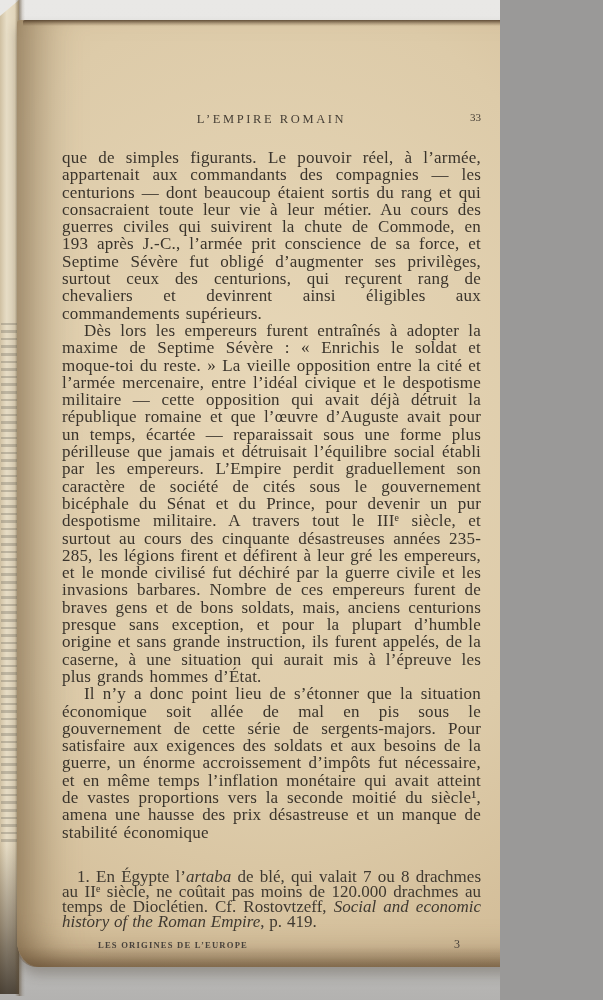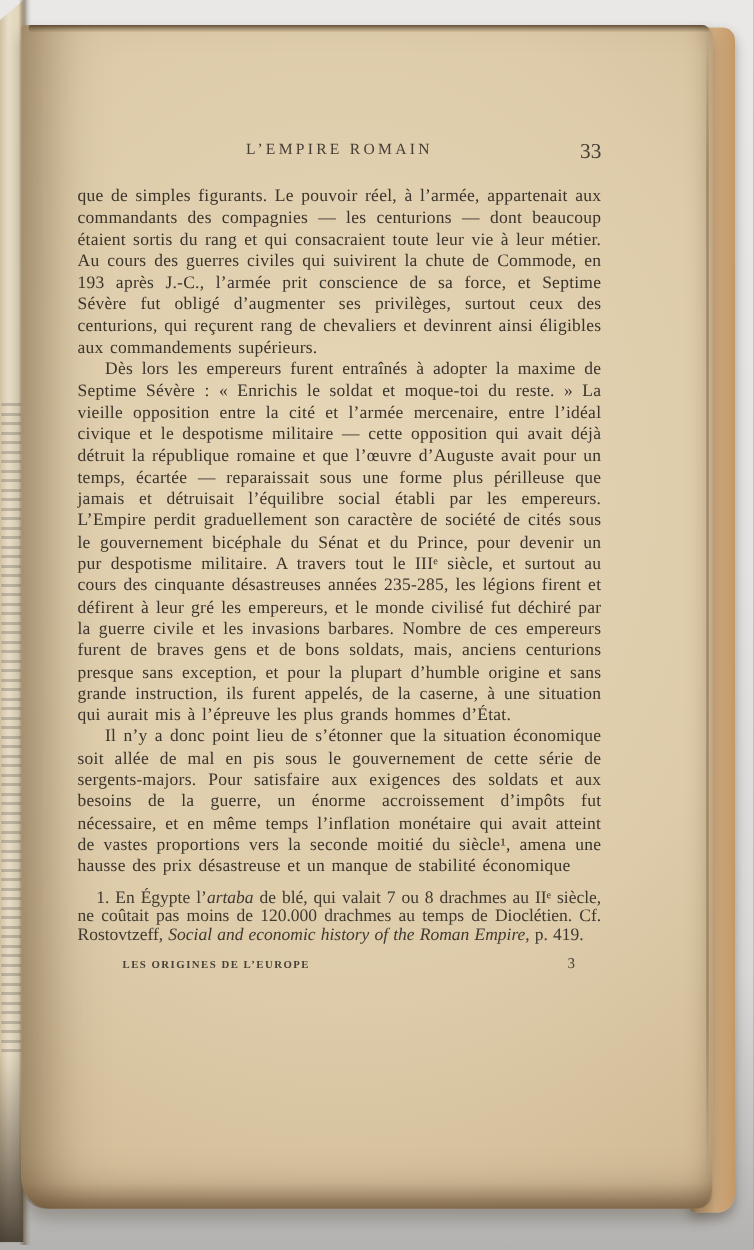--- a/index.html
+++ b/index.html
@@ -1,17 +1,17 @@
 <!DOCTYPE html>
 <html lang="fr"><head>
 <meta charset="utf-8">
 <style>
   html,body{margin:0;padding:0;background:#9a9998;}
   .photo{
-    position:relative; width:603px; height:1000px; overflow:hidden;
+    position:relative; width:500px; height:1000px; overflow:hidden;
     background:linear-gradient(180deg,#e9e8e6 0%,#e4e3e1 45%,#d9d8d6 78%,#c0bfbd 93%,#b3b2b0 100%);
     font-family:"Liberation Serif","DejaVu Serif",serif;
   }
 
   
   .left-block{
     position:absolute; left:0; top:0; width:19px; height:994px;
     background:linear-gradient(90deg,#cfc0a2 0%,#e8dec7 35%,#e2d6bc 75%,#cdbc9c 100%);
     clip-path:polygon(0 16px,100% 0,100% 100%,0 100%);
   }
@@ -68,29 +68,29 @@
     position:absolute; left:45px; top:92px; width:419px; color:#3a342c;
   }
   .pagehead{
     position:relative; height:16px; margin-bottom:21px;
   }
   .running-title{
     position:absolute; left:0; right:0; text-align:center;
     font-size:12.5px; letter-spacing:2.6px; color:#453e35;
   }
   .page-number{
-    position:absolute; right:0; top:-1px; font-size:17px; color:#453e35;
+    position:absolute; right:0; top:-1px; font-size:11px; color:#453e35;
   }
   .body-par{
-    margin:0; font-size:14px; line-height:17.3px; text-align:justify;
+    margin:0; font-size:17px; line-height:17.3px; text-align:justify;
     word-spacing:1.5px; letter-spacing:.2px; text-indent:22px; color:#3a342c;
   }
   .body-par.no-indent{ text-indent:0; }
   .footnote{
-    margin-top:8px; font-size:14px; line-height:15.2px; text-align:justify;
+    margin-top:28px; font-size:17px; line-height:15.2px; text-align:justify;
     word-spacing:.6px; text-indent:15px; color:#3f3930;
   }
   .footnote i{ font-style:italic; }
   .pagefoot{
     margin-top:7px; display:flex; justify-content:space-between; align-items:baseline;
   }
   .sig{
     margin-left:6px; font-size:8.6px; font-weight:bold; letter-spacing:1.2px; color:#46403a;padding-left:30px;
   }
   .sheet{ font-size:12px; padding-right:21px; color:#46403a; }

